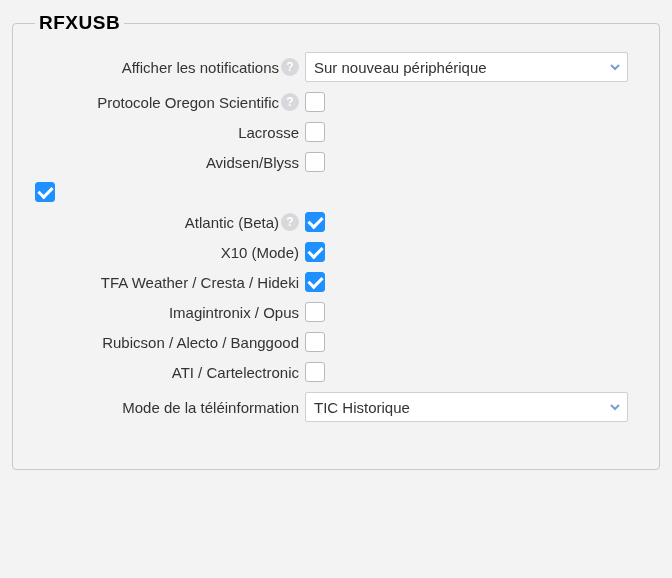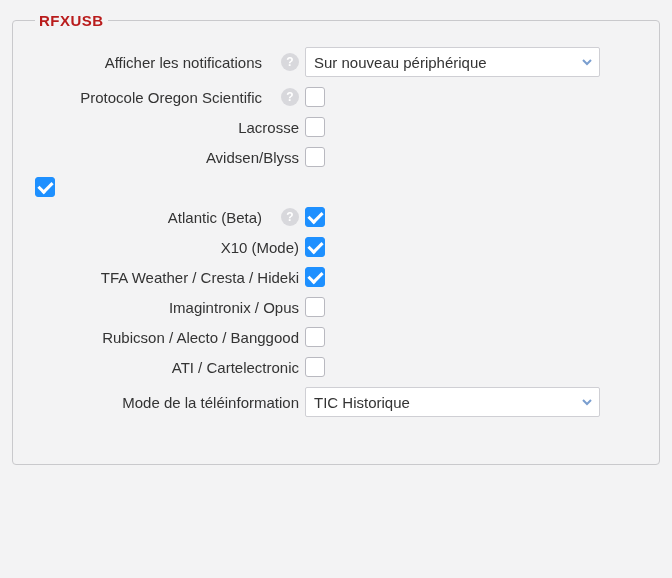--- a/index.html
+++ b/index.html
@@ -15,60 +15,60 @@
   fieldset.panel {
     border: 1px solid #c9c9cc;
     border-radius: 4px;
     padding: 18px 22px 32px 22px;
     margin: 0;
     background: #f3f3f4;
   }
   fieldset.panel > legend {
     padding: 0 4px;
     font-weight: 700;
-    font-size: 15px;
+    font-size: 19px;
     letter-spacing: 0.5px;
-    color: #b91c1c;
+    color: #000000;
   }
   .row {
     display: flex;
     align-items: center;
     margin-bottom: 10px;
   }
   .row:last-child { margin-bottom: 15px; }
   .lbl {
     width: 270px;
     text-align: right;
     padding-right: 6px;
     color: #333;
     display: flex;
     justify-content: flex-end;
     align-items: center;
-    gap: 19px;
+    gap: 2px;
   }
   .help {
     display: inline-flex;
     width: 18px;
     height: 18px;
     align-items: center;
     justify-content: center;
     border-radius: 50%;
     background: #d8d8dc;
     color: #fff;
     font-weight: 700;
     font-size: 12px;
     user-select: none;
   }
   .ctrl {
     flex: 0 0 auto;
     display: flex;
     align-items: center;
   }
   .select {
-    width: 295px;
+    width: 323px;
     height: 30px;
     background: #fff;
     border: 1px solid #cfcfd4;
     border-radius: 2px;
     display: flex;
     align-items: center;
     justify-content: space-between;
     padding: 0 2px 0 8px;
     color: #333;
   }

